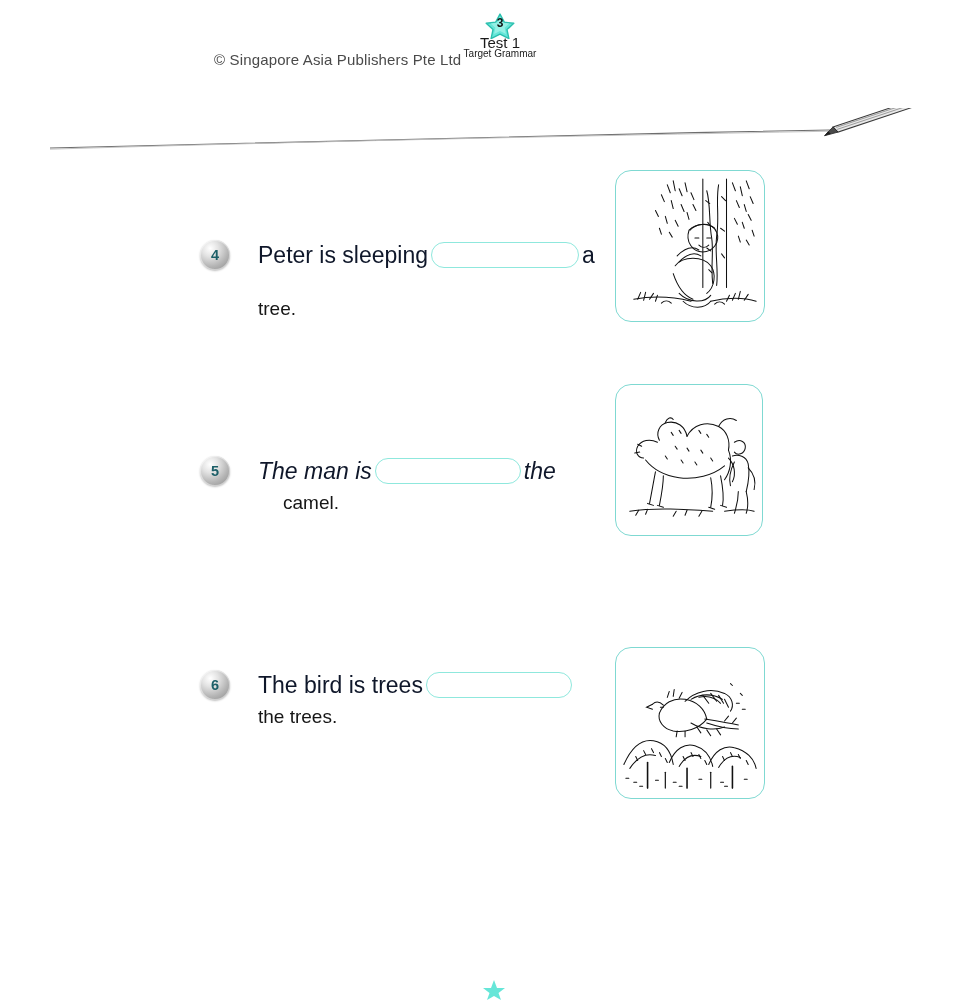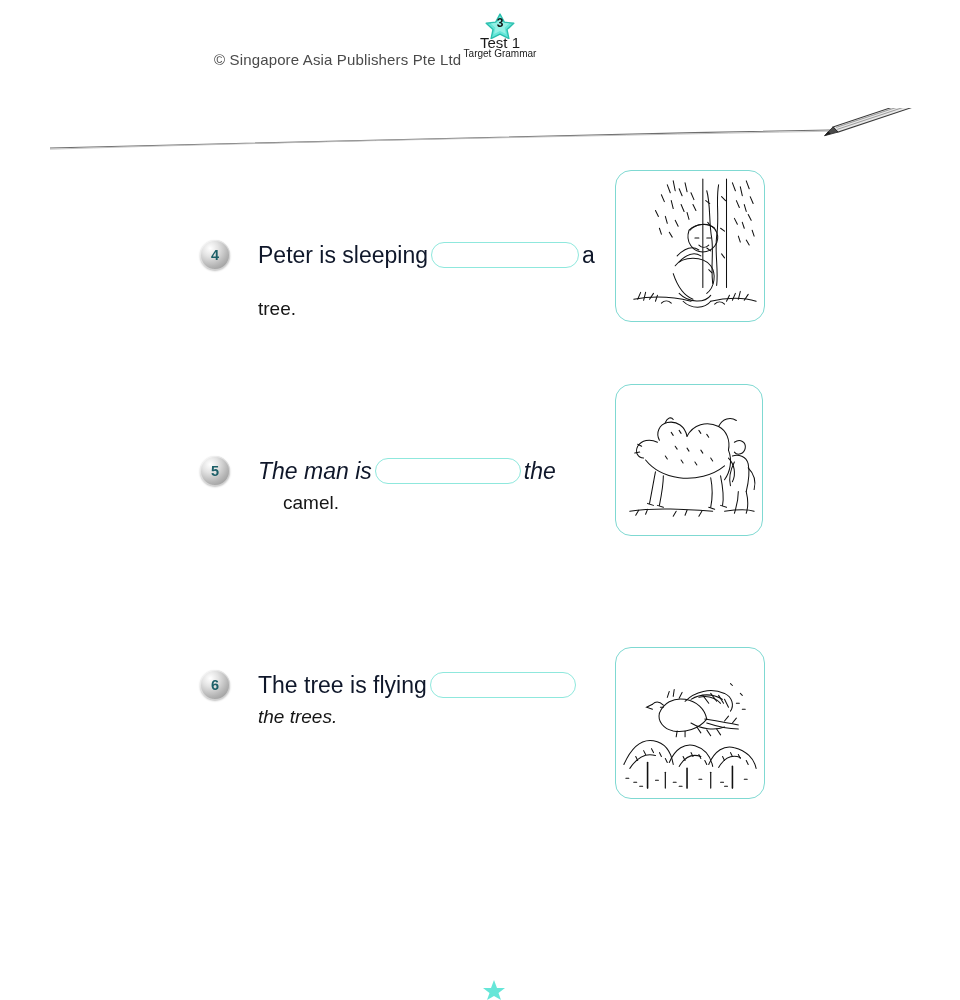--- a/index.html
+++ b/index.html
@@ -304,23 +304,23 @@
           <path d="M20,132 l3,-5 M30,131 l2,-5 M58,133 l3,-5 M70,132 l2,-5 M84,133 l3,-5"></path>
         </g>
       </svg>
     </div>
   </div>
 
   <div class="question">
     <div class="q-badge" style="left:200px; top:74px;">6</div>
 
     <div class="q-text" style="left:258px; top:74px;">
-      <span class="seg">The tree is flying</span><span class="answer-box" style="width:146px;" title=""></span><span class="seg"></span>
-    </div>
-    <div class="q-text2" style="left:258px; top:105px;font-style:italic;">the trees.</div>
+      <span class="seg">The bird is trees</span><span class="answer-box" style="width:146px;" title=""></span><span class="seg"></span>
+    </div>
+    <div class="q-text2" style="left:258px; top:105px;">the trees.</div>
 
     <div class="pic-card" style="left:615px; top:51px; width:150px; height:152px;">
       <svg viewBox="0 0 150 152">
         <g stroke="#111" fill="none" stroke-width="1.05" stroke-linecap="round">
 
           <path d="M44,66 C48,56 58,50 70,52 C82,54 90,62 92,72"></path>
           <path d="M44,66 C42,74 48,82 58,84 C70,86 84,82 92,72"></path>
 
           <path d="M48,58 C44,54 40,54 37,57"></path>
           <path d="M37,57 l-6,3 l6,2"></path>

